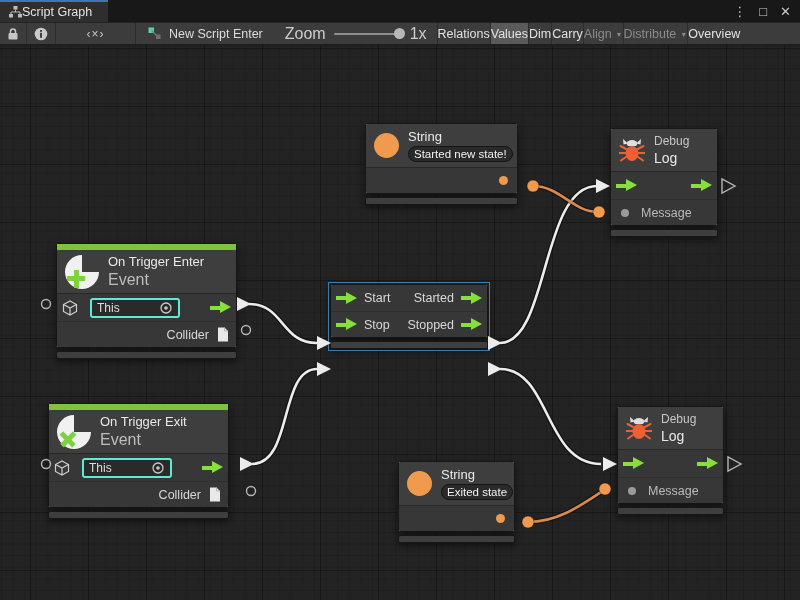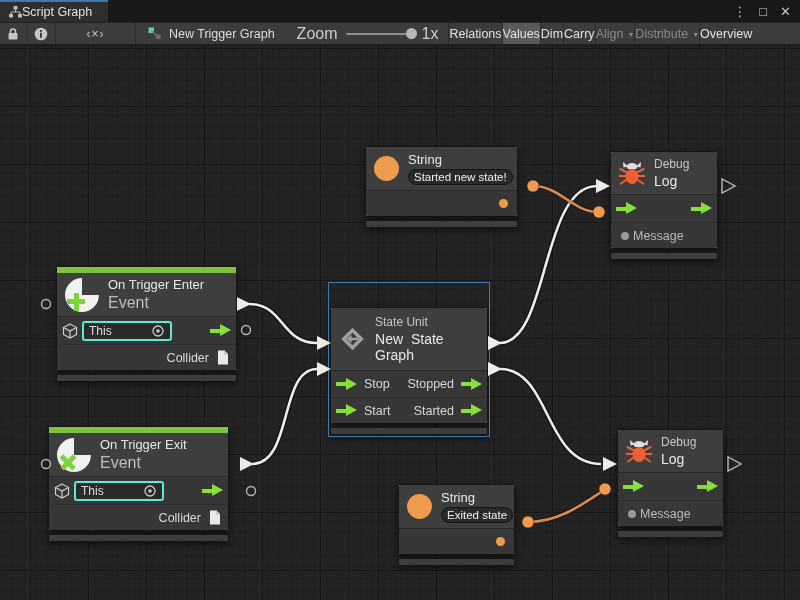--- a/index.html
+++ b/index.html
@@ -43,30 +43,30 @@
       linear-gradient(to bottom, rgba(0,0,0,0.30) 1px, transparent 1px),
       linear-gradient(to right, rgba(0,0,0,0.10) 1px, transparent 1px),
       linear-gradient(to bottom, rgba(0,0,0,0.10) 1px, transparent 1px);
     background-size: 58px 58px, 58px 58px, 11.6px 11.6px, 11.6px 11.6px;
     background-position: 30px 4px, 30px 4px, 1px 1px, 1px 1px; z-index:1; }
 
   
   .node { position:absolute; z-index:2; }
   .node.selected { outline:1px solid #3f7aa8; outline-offset:1px; }
   .nmain { background:#fde047; border:1px solid #161616; border-radius:2px;
-           box-shadow:0 4px 9px rgba(0,0,0,0.5); overflow:hidden;margin-top:23px; }
+           box-shadow:0 4px 9px rgba(0,0,0,0.5); overflow:hidden; }
   .nhdr { background:#3e3e3e; display:flex; align-items:center; gap:9px; padding:5px 8px;
           border-bottom:1px solid #282828; }
   .ncol { display:flex; flex-direction:column; gap:2px; }
   .ntitle { font-size:13px; color:#e8e8e8; }
   .nbig   { font-size:14px; color:#e8e8e8; }
   .nspace { word-spacing:4px; }
   .nsub   { font-size:16px; color:#bdbdbd; }
   .nkind  { font-size:12px;   color:#c6c6c6; }
-  .nrow { display:flex; align-items:center; gap:4px; padding:0 5px; background:#373737; }
+  .nrow { display:flex; align-items:center; gap:12px; padding:0 5px; background:#373737; }
   .nrow + .nrow { border-top:1px solid #2e2e2e; }
   .h27 { height:27px; } .h26 { height:26px; } .h25 { height:25px; }
   .spread { justify-content:space-between; }
   .pgroup { display:flex; align-items:center; gap:7px; }
   .plabel { font-size:12.5px; color:#d8d8d8; }
   .pgray  { color:#b9b9b9; }
   .nfooter { height:8px; background:#3e3e3e; border:1px solid #161616; border-radius:2px;
              margin-top:3px; box-shadow:0 3px 6px rgba(0,0,0,0.45); }
   .strip { height:6px; background:#7fc33c; }
 
@@ -140,21 +140,21 @@
     </div>
     <div class="tcell wide">
       <span class="codeglyph">‹×›</span>
     </div>
     <div class="crumb">
       <svg width="14" height="13" viewBox="0 0 14 13">
         <rect x="0.5" y="0.5" width="5.5" height="5.5" fill="#57d3ae"></rect>
         <path d="M3.5 3.5 L9 9 M9 9 L12 9" stroke="#7e7e7e" stroke-width="1.2" fill="none"></path>
         <rect x="8" y="7.5" width="4.5" height="4.5" fill="#6f6f6f"></rect>
       </svg>
-      <span>New Trigger Graph</span>
+      <span>New Script Enter</span>
     </div>
     <div class="zoomctl">
       <span class="zoomlabel">Zoom</span>
       <div class="ztrack">
         <div class="zhandle"></div>
       </div>
       <span class="zoomlabel">1x</span>
     </div>
     <div class="tbtn">
       <span>Relations</span>
@@ -263,49 +263,37 @@
           <path d="M1 0.5 H7.5 L11 4 V14.5 H1 Z" fill="#e9e9e9"></path>
           <path d="M7.5 0.5 V4 H11" fill="none" stroke="#b9b9b9" stroke-width="1"></path>
         </svg>
       </div>
     </div>
     <div class="nfooter"></div>
   </div>
 
   <div class="node selected" style="left:330px; top:284px; width:158px;">
     <div class="nmain">
-      <div class="nhdr" style="padding:7px 8px;">
-        <svg width="30" height="30" viewBox="0 0 30 30">
-          <path d="M15 2.5 L27.5 15 L15 27.5 L2.5 15 Z" fill="#a0a0a0"></path>
-          <path d="M15 8 L22 15 L15 22 L8 15 Z" fill="#3e3e3e"></path>
-          <rect x="13" y="13.6" width="8" height="2.8" fill="#a0a0a0"></rect>
-          <path d="M14 10.5 L8.5 15 L14 19.5 Z" fill="#a0a0a0"></path>
-        </svg>
-        <div class="ncol">
-          <span class="nkind">State Unit</span>
-          <span class="nbig nspace">New State Graph</span>
+      <div class="nrow h26 spread">
+        <div class="pgroup">
+          <span class="garrow"></span>
+          <span class="plabel">Start</span>
+        </div>
+        <div class="pgroup">
+          <span class="plabel">Started</span>
+          <span class="garrow"></span>
         </div>
       </div>
       <div class="nrow h26 spread">
         <div class="pgroup">
           <span class="garrow"></span>
           <span class="plabel">Stop</span>
         </div>
         <div class="pgroup">
           <span class="plabel">Stopped</span>
-          <span class="garrow"></span>
-        </div>
-      </div>
-      <div class="nrow h26 spread">
-        <div class="pgroup">
-          <span class="garrow"></span>
-          <span class="plabel">Start</span>
-        </div>
-        <div class="pgroup">
-          <span class="plabel">Started</span>
           <span class="garrow"></span>
         </div>
       </div>
     </div>
     <div class="nfooter"></div>
   </div>
 
   <div class="node" style="left:48px; top:403px; width:181px;">
     <div class="nmain">
       <div class="strip"></div>

